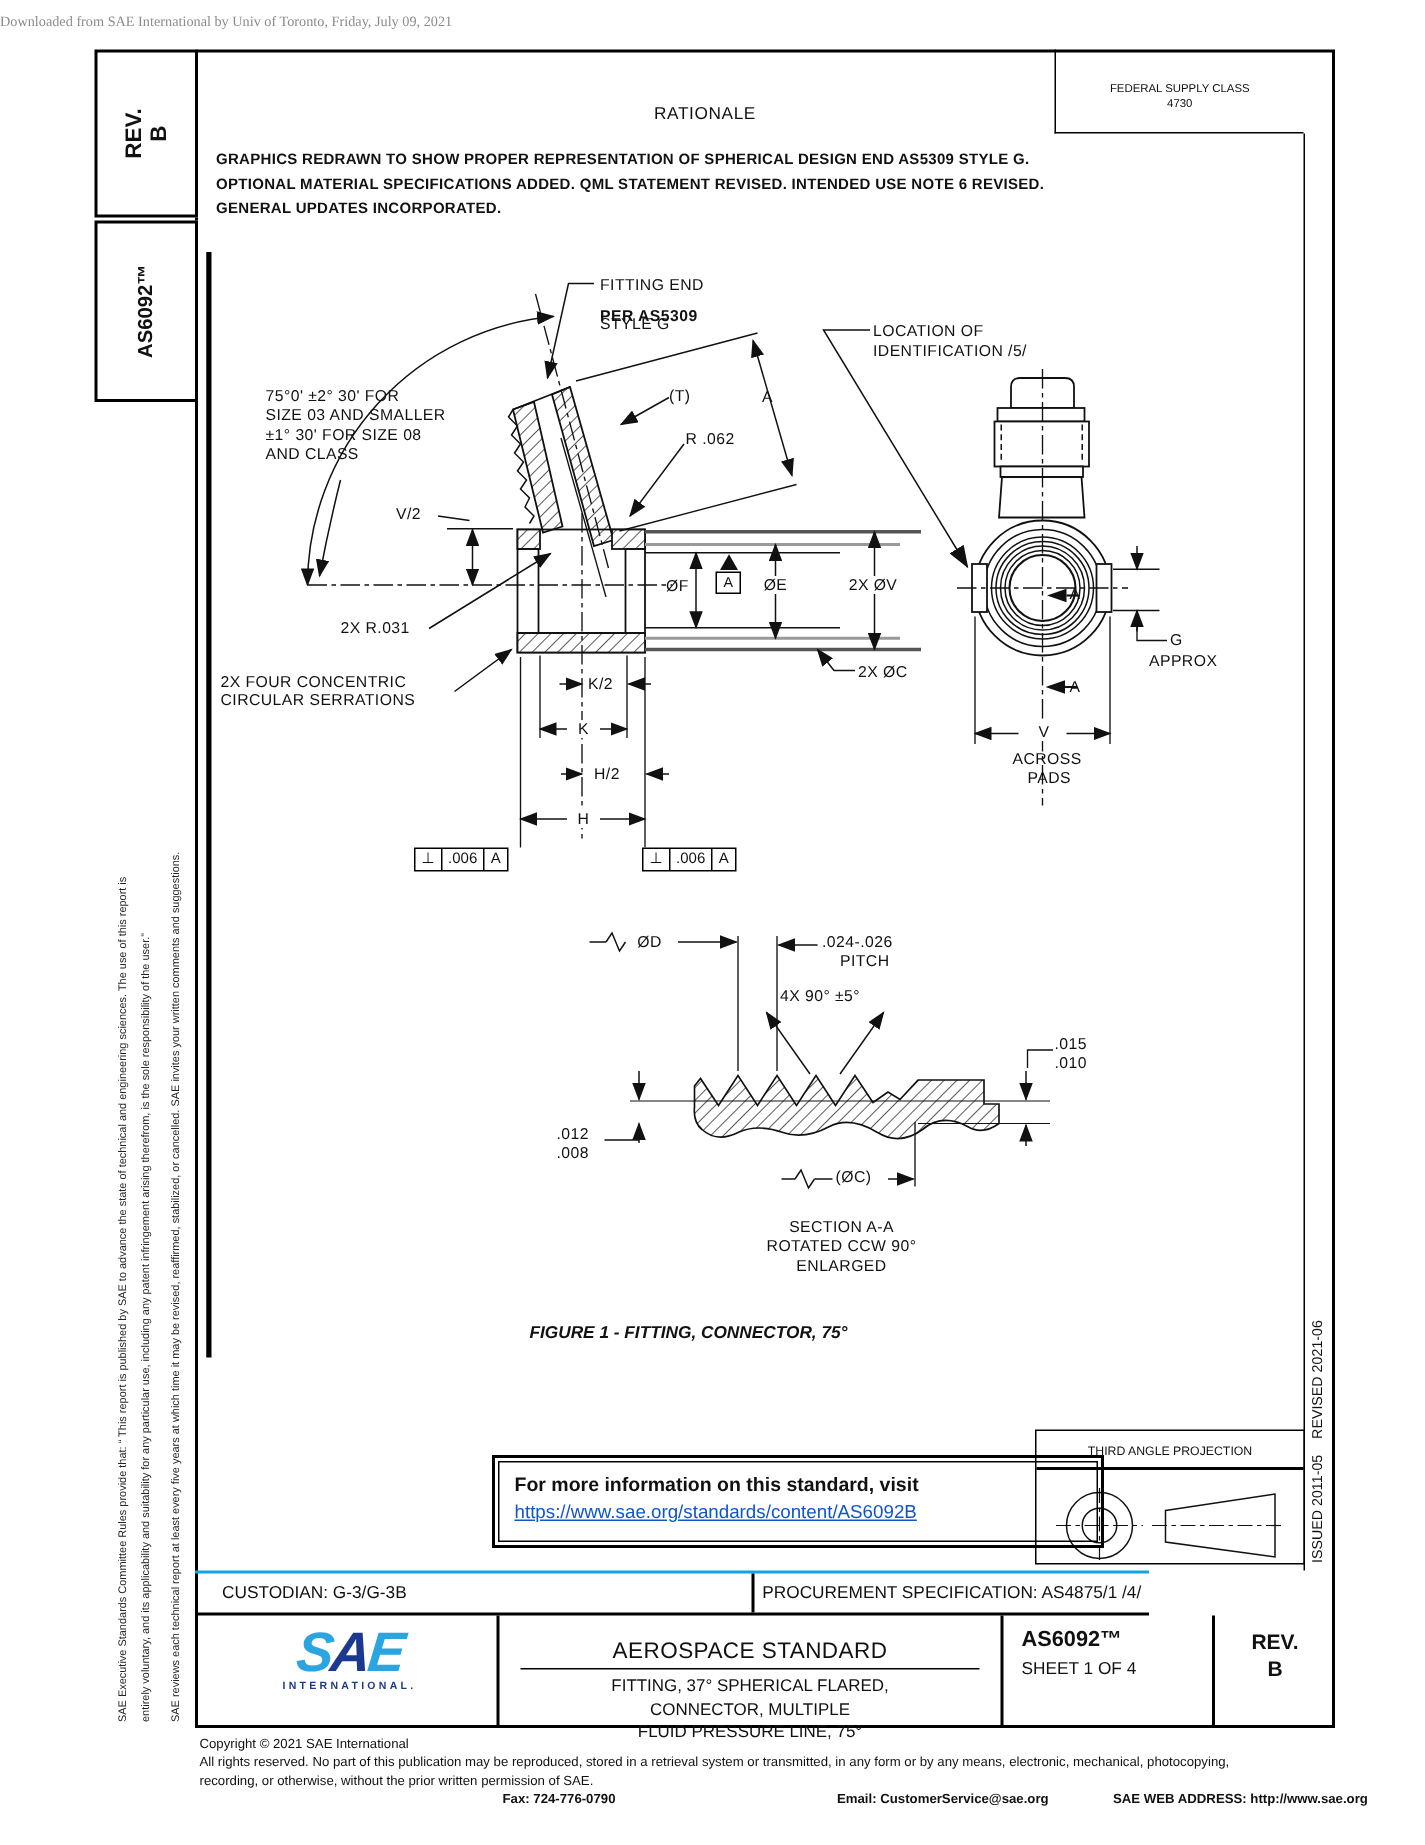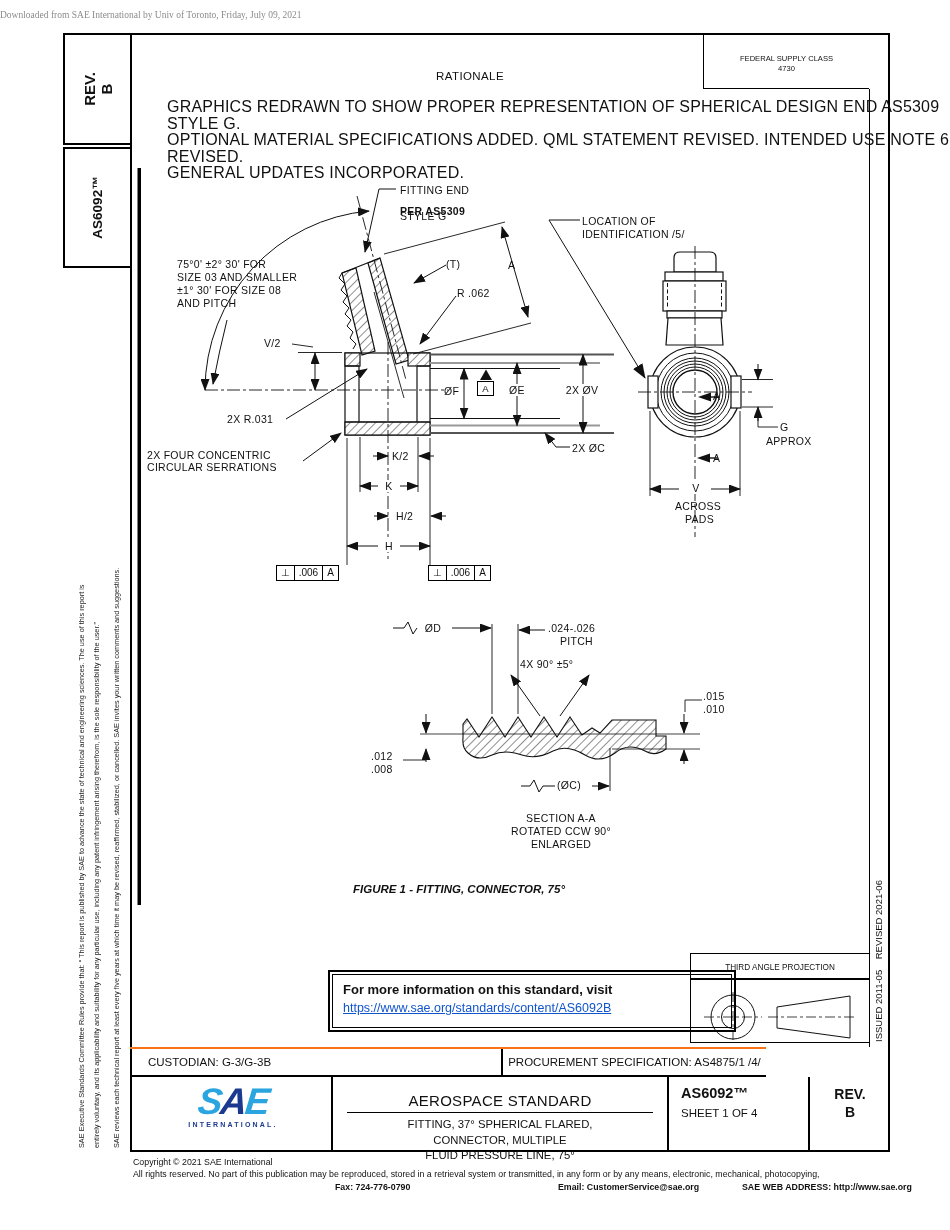--- a/index.html
+++ b/index.html
@@ -9,26 +9,26 @@
   .lbl{position:absolute;font-size:10.5px;line-height:12px;white-space:pre;color:#111;letter-spacing:.3px;}
   .lbl.c{text-align:center;}
   .wbg{background:#fff;padding:0 2px;}
   .vtext{position:absolute;transform-origin:0 0;transform:rotate(-90deg);white-space:pre;color:#222;}
   .frame{position:absolute;left:130px;top:33px;width:760px;height:1119px;border:2px solid #000;box-sizing:border-box;}
   .fcf{position:absolute;display:flex;height:16px;border:1.3px solid #000;background:#fff;box-sizing:border-box;font-size:10px;line-height:13px;}
   .fcf span{display:block;padding:0 4px;border-right:1.3px solid #000;}
   .fcf span:last-child{border-right:none;}
   .dl-header{position:absolute;left:0;top:10px;width:950px;text-align:left;
      font-family:"Liberation Serif",serif;font-size:9.5px;color:#8b8b8b;}
-  .ratbody{position:absolute;left:167px;top:99px;font-size:16px;line-height:16.5px;letter-spacing:.2px;}
+  .ratbody{position:absolute;left:144px;top:99px;font-size:10px;line-height:16.5px;letter-spacing:.2px;font-weight:bold;}
   .infobox{position:absolute;left:328px;top:970px;width:408px;height:62px;border:2.5px solid #000;box-sizing:border-box;}
   .infobox .inner{position:absolute;inset:2px;border:1px solid #000;padding:7px 10px;box-sizing:border-box;}
   .infobox .t1{font-size:13px;font-weight:bold;}
   .infobox .t2{font-size:12.5px;color:#1155CC;text-decoration:underline;margin-top:4px;display:inline-block;}
-  .tab-row{position:absolute;left:130px;top:1047px;width:636px;height:26px;border-top:2px solid #f97316;border-bottom:2px solid #000;box-sizing:content-box;display:flex;}
+  .tab-row{position:absolute;left:130px;top:1047px;width:636px;height:26px;border-top:2px solid #0ea5e9;border-bottom:2px solid #000;box-sizing:content-box;display:flex;}
   .tab-row .c1{width:373px;border-right:2px solid #000;box-sizing:border-box;font-size:11.5px;display:flex;align-items:center;padding-left:18px;}
   .tab-row .c2{flex:1;font-size:11.5px;display:flex;align-items:center;justify-content:center;}
   .tb{position:absolute;left:130px;top:1077px;width:760px;height:75px;display:flex;}
   .tb .cell{box-sizing:border-box;border-right:2px solid #000;position:relative;}
   .tb .logo-cell{width:203px;}
   .tb .mid-cell{width:336px;text-align:center;}
   .tb .num-cell{width:141px;padding:8px 0 0 12px;}
   .tb .rev-cell{width:80px;border-right:none;text-align:center;padding-top:8px;}
   .as-title{font-size:15px;font-weight:normal;letter-spacing:.3px;padding-top:15px;}
   .as-rule{border-top:1.6px solid #000;margin:3px 14px 4px 14px;}
@@ -255,21 +255,21 @@
     </g>
   </svg>
 
   <div class="lbl" style="left:400px;top:184px;"><span>FITTING END</span></div>
   <div class="lbl" style="left:400px;top:205px;font-weight:bold;">PER AS5309</div>
   <div class="lbl" style="left:400px;top:210px;">STYLE G</div>
 
   <div class="lbl" style="left:177px;top:258px;">75°0' ±2° 30' FOR</div>
   <div class="lbl" style="left:177px;top:271px;">SIZE 03 AND SMALLER</div>
   <div class="lbl" style="left:177px;top:284px;">±1° 30' FOR SIZE 08</div>
-  <div class="lbl" style="left:177px;top:297px;">AND PITCH</div>
+  <div class="lbl" style="left:177px;top:297px;">AND CLASS</div>
 
   <div class="lbl" style="left:582px;top:215px;">LOCATION OF</div>
   <div class="lbl" style="left:582px;top:228px;">IDENTIFICATION /5/</div>
 
   <div class="lbl" style="left:446px;top:258px;">(T)</div>
   <div class="lbl" style="left:457px;top:287px;">R .062</div>
   <div class="lbl" style="left:508px;top:259px;">A</div>
   <div class="lbl" style="left:264px;top:337px;">V/2</div>
 
   <div class="lbl" style="left:444px;top:385px;">ØF</div>
@@ -360,20 +360,21 @@
     </div>
     <div class="cell rev-cell">
       <div class="revbig">REV.</div>
       <div class="revbig">B</div>
     </div>
   </div>
 
   <div class="footer">
     <div>Copyright © 2021 SAE International</div>
     <div>All rights reserved. No part of this publication may be reproduced, stored in a retrieval system or transmitted, in any form or by any means, electronic, mechanical, photocopying,</div>
+    <div>recording, or otherwise, without the prior written permission of SAE.</div>
     <div class="fline">
       <span class="b" style="left:202px;">Fax: 724-776-0790</span>
       <span class="b" style="left:425px;">Email: CustomerService@sae.org</span>
       <span class="b" style="left:609px;">SAE WEB ADDRESS: http://www.sae.org</span>
     </div>
   </div>
 
 </div>
 
 </body></html>

